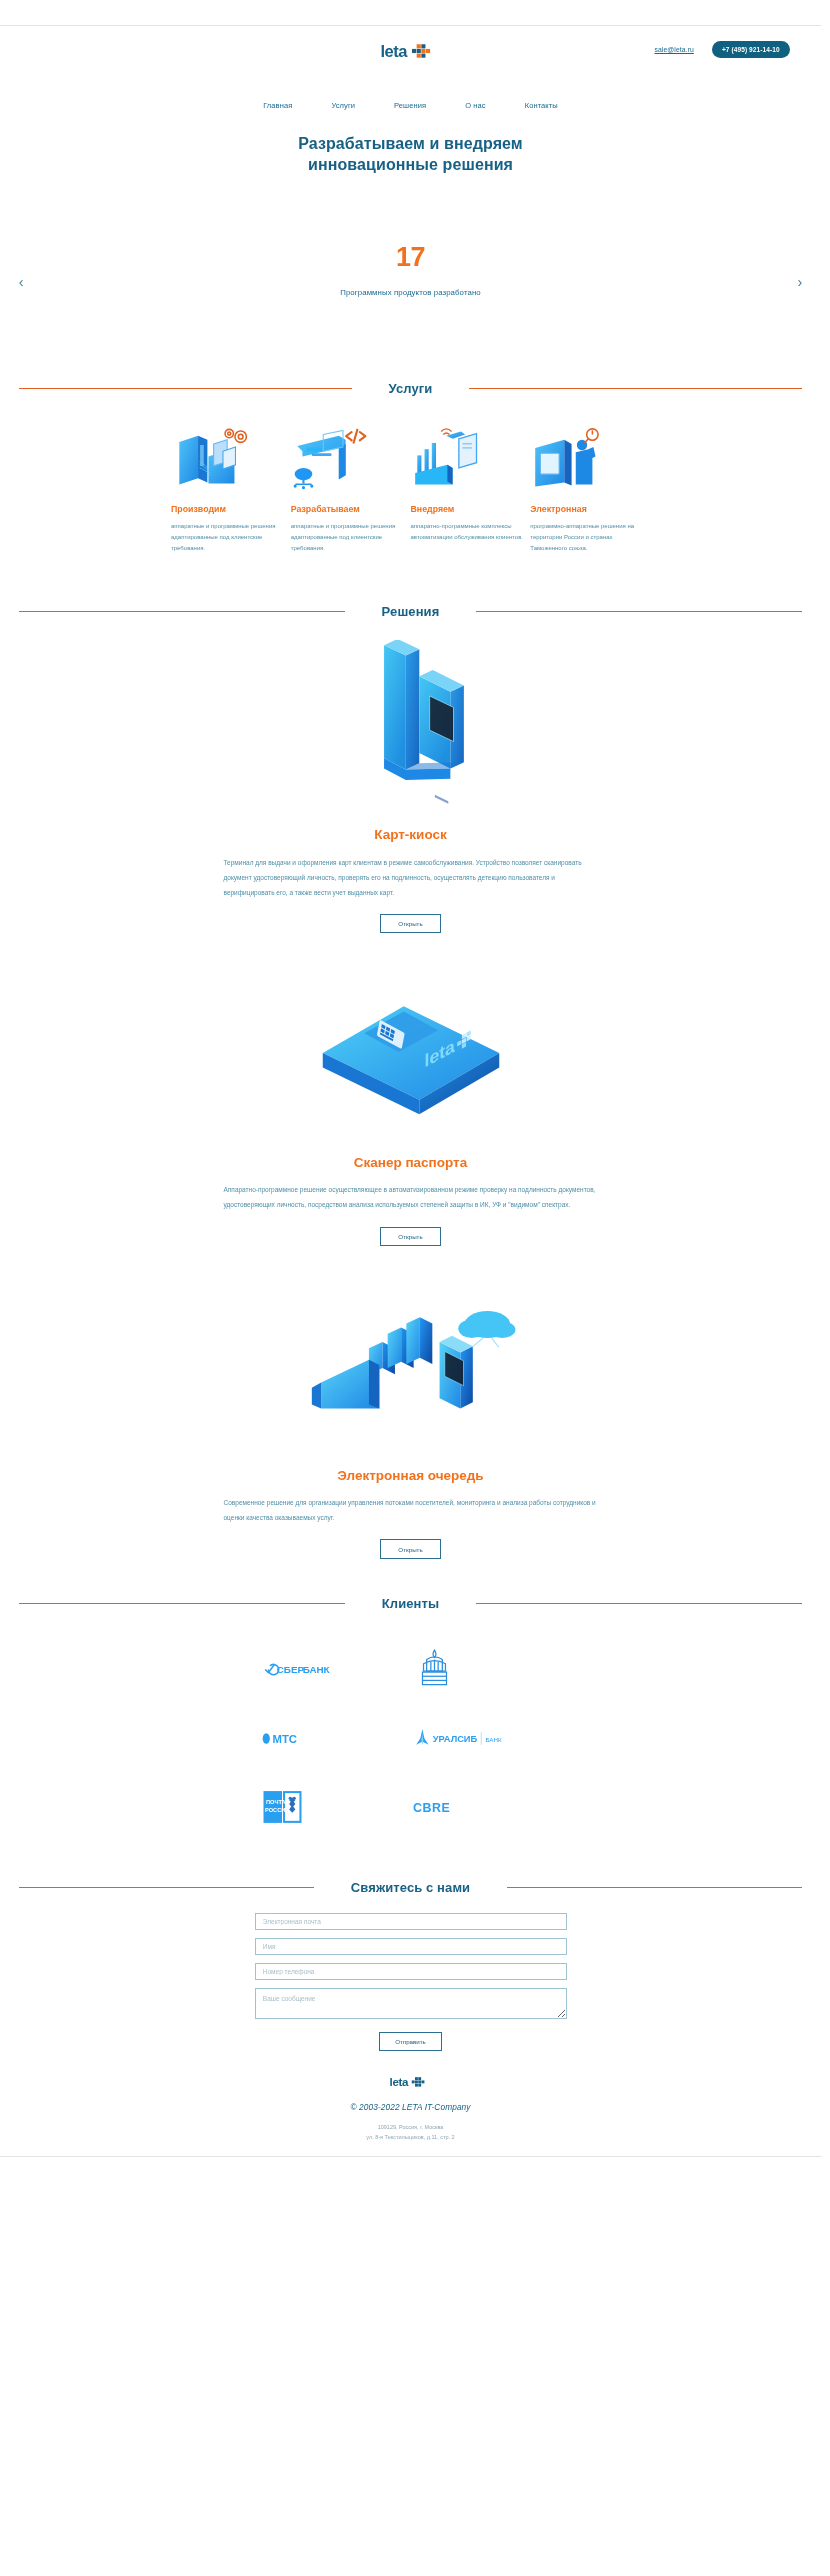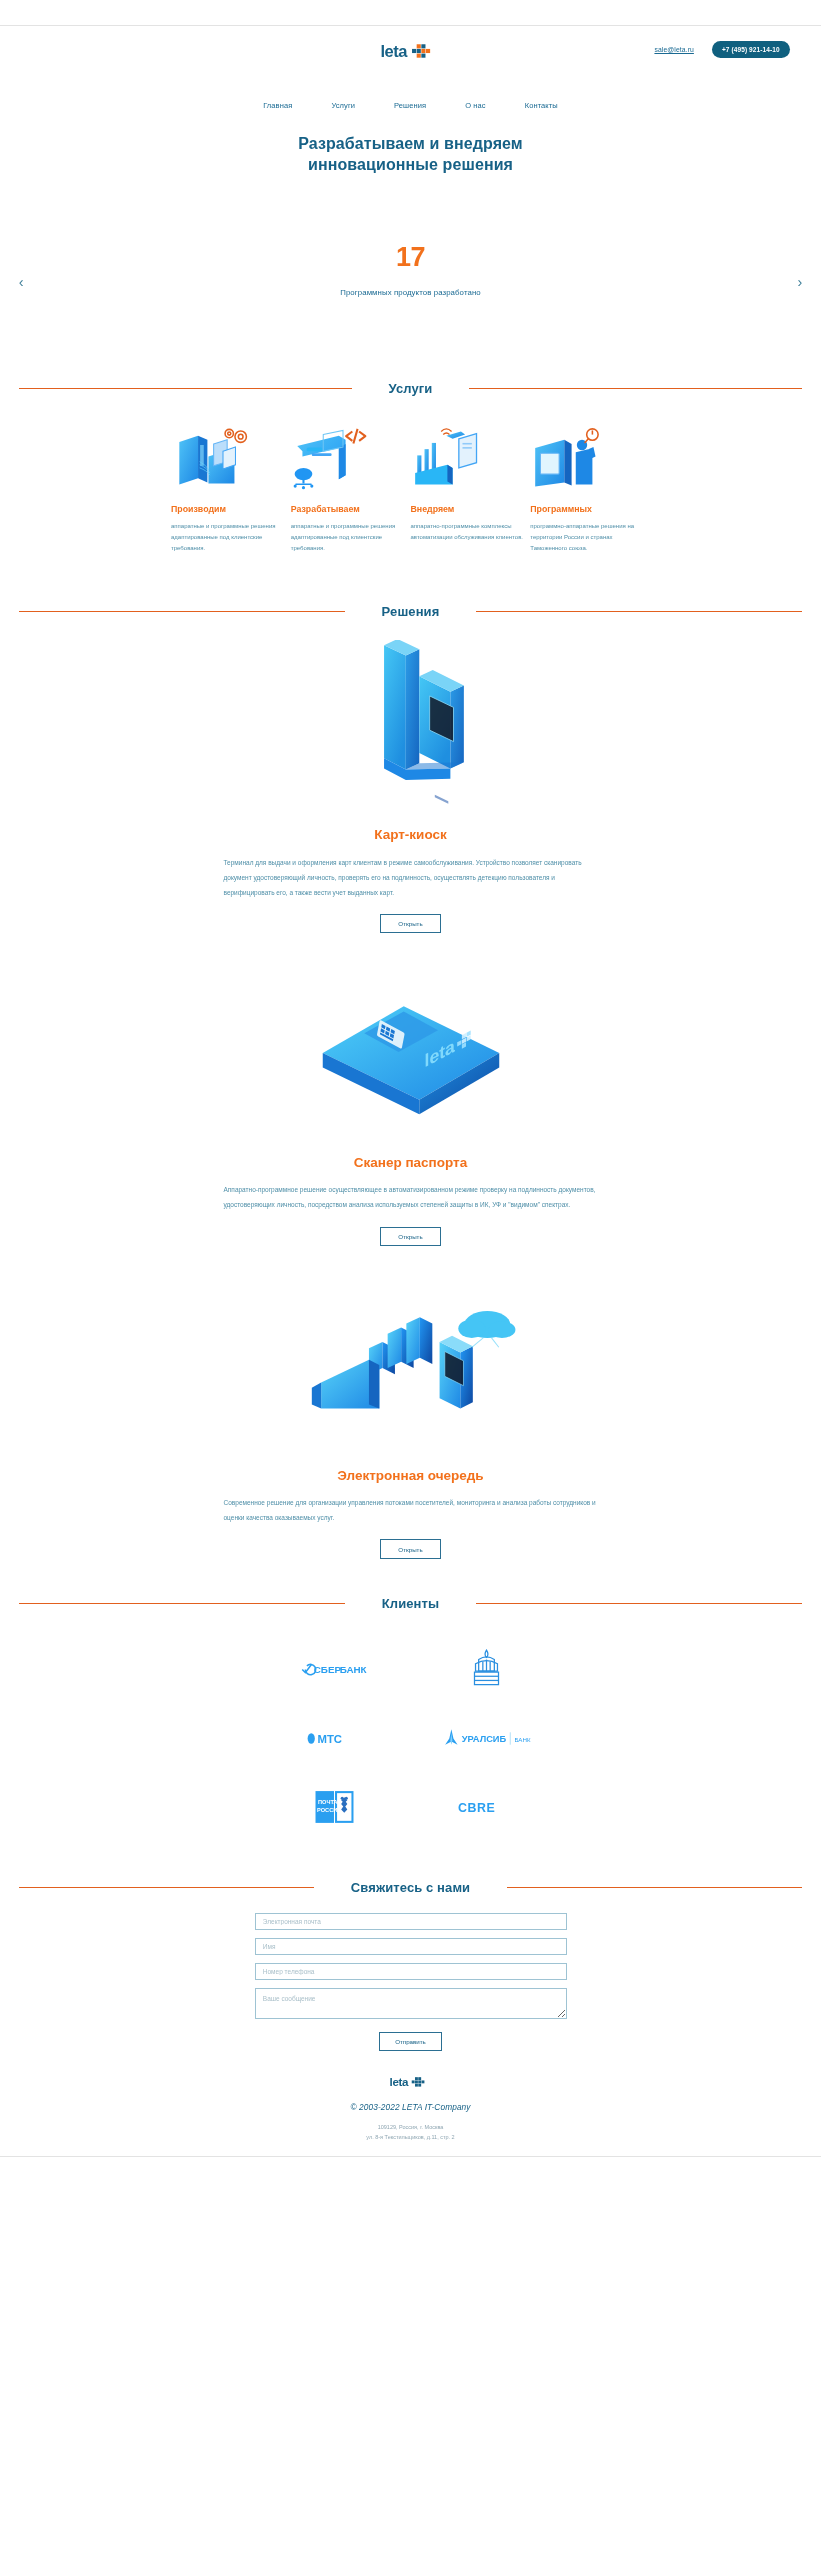--- a/index.html
+++ b/index.html
@@ -231,21 +231,21 @@
     display: flex;
     flex-wrap: wrap;
     justify-content: center;
     padding: 24px 187px 0;
   }
   .client-cell {
     width: 152px;
     height: 69px;
     display: flex;
     align-items: center;
-    justify-content: center;
+    justify-content: flex-start;
   }
 
   
   .contact { padding-top: 22px; }
   .contact-form {
     width: 312px;
     margin: 17.7px auto 0;
     display: flex;
     flex-direction: column;
     gap: 7.3px;
@@ -477,21 +477,21 @@
               <path d="M88 54 L112 48 L120 58 L120 116 L88 116 Z"></path>
               <path d="M112 48 L122 44 L126 62 L118 66 Z"></path>
             </g>
             <g stroke="#e2601e" stroke-width="3" fill="none">
               <circle cx="120" cy="20" r="11"></circle>
               <line x1="113" y1="27" x2="105" y2="36"></line>
               <line x1="120" y1="12" x2="120" y2="20"></line>
             </g>
           </svg>
         </div>
-        <div class="service-title">Программных</div>
+        <div class="service-title">Электронная</div>
         <div class="service-desc">программно-аппаратные решения на территории России и странах Таможенного союза.</div>
       </div>
 
     </div>
   </section>
 
   <section class="solutions">
     <div class="section-head">
       <span class="rule"></span>
       <h2>Решения</h2>

